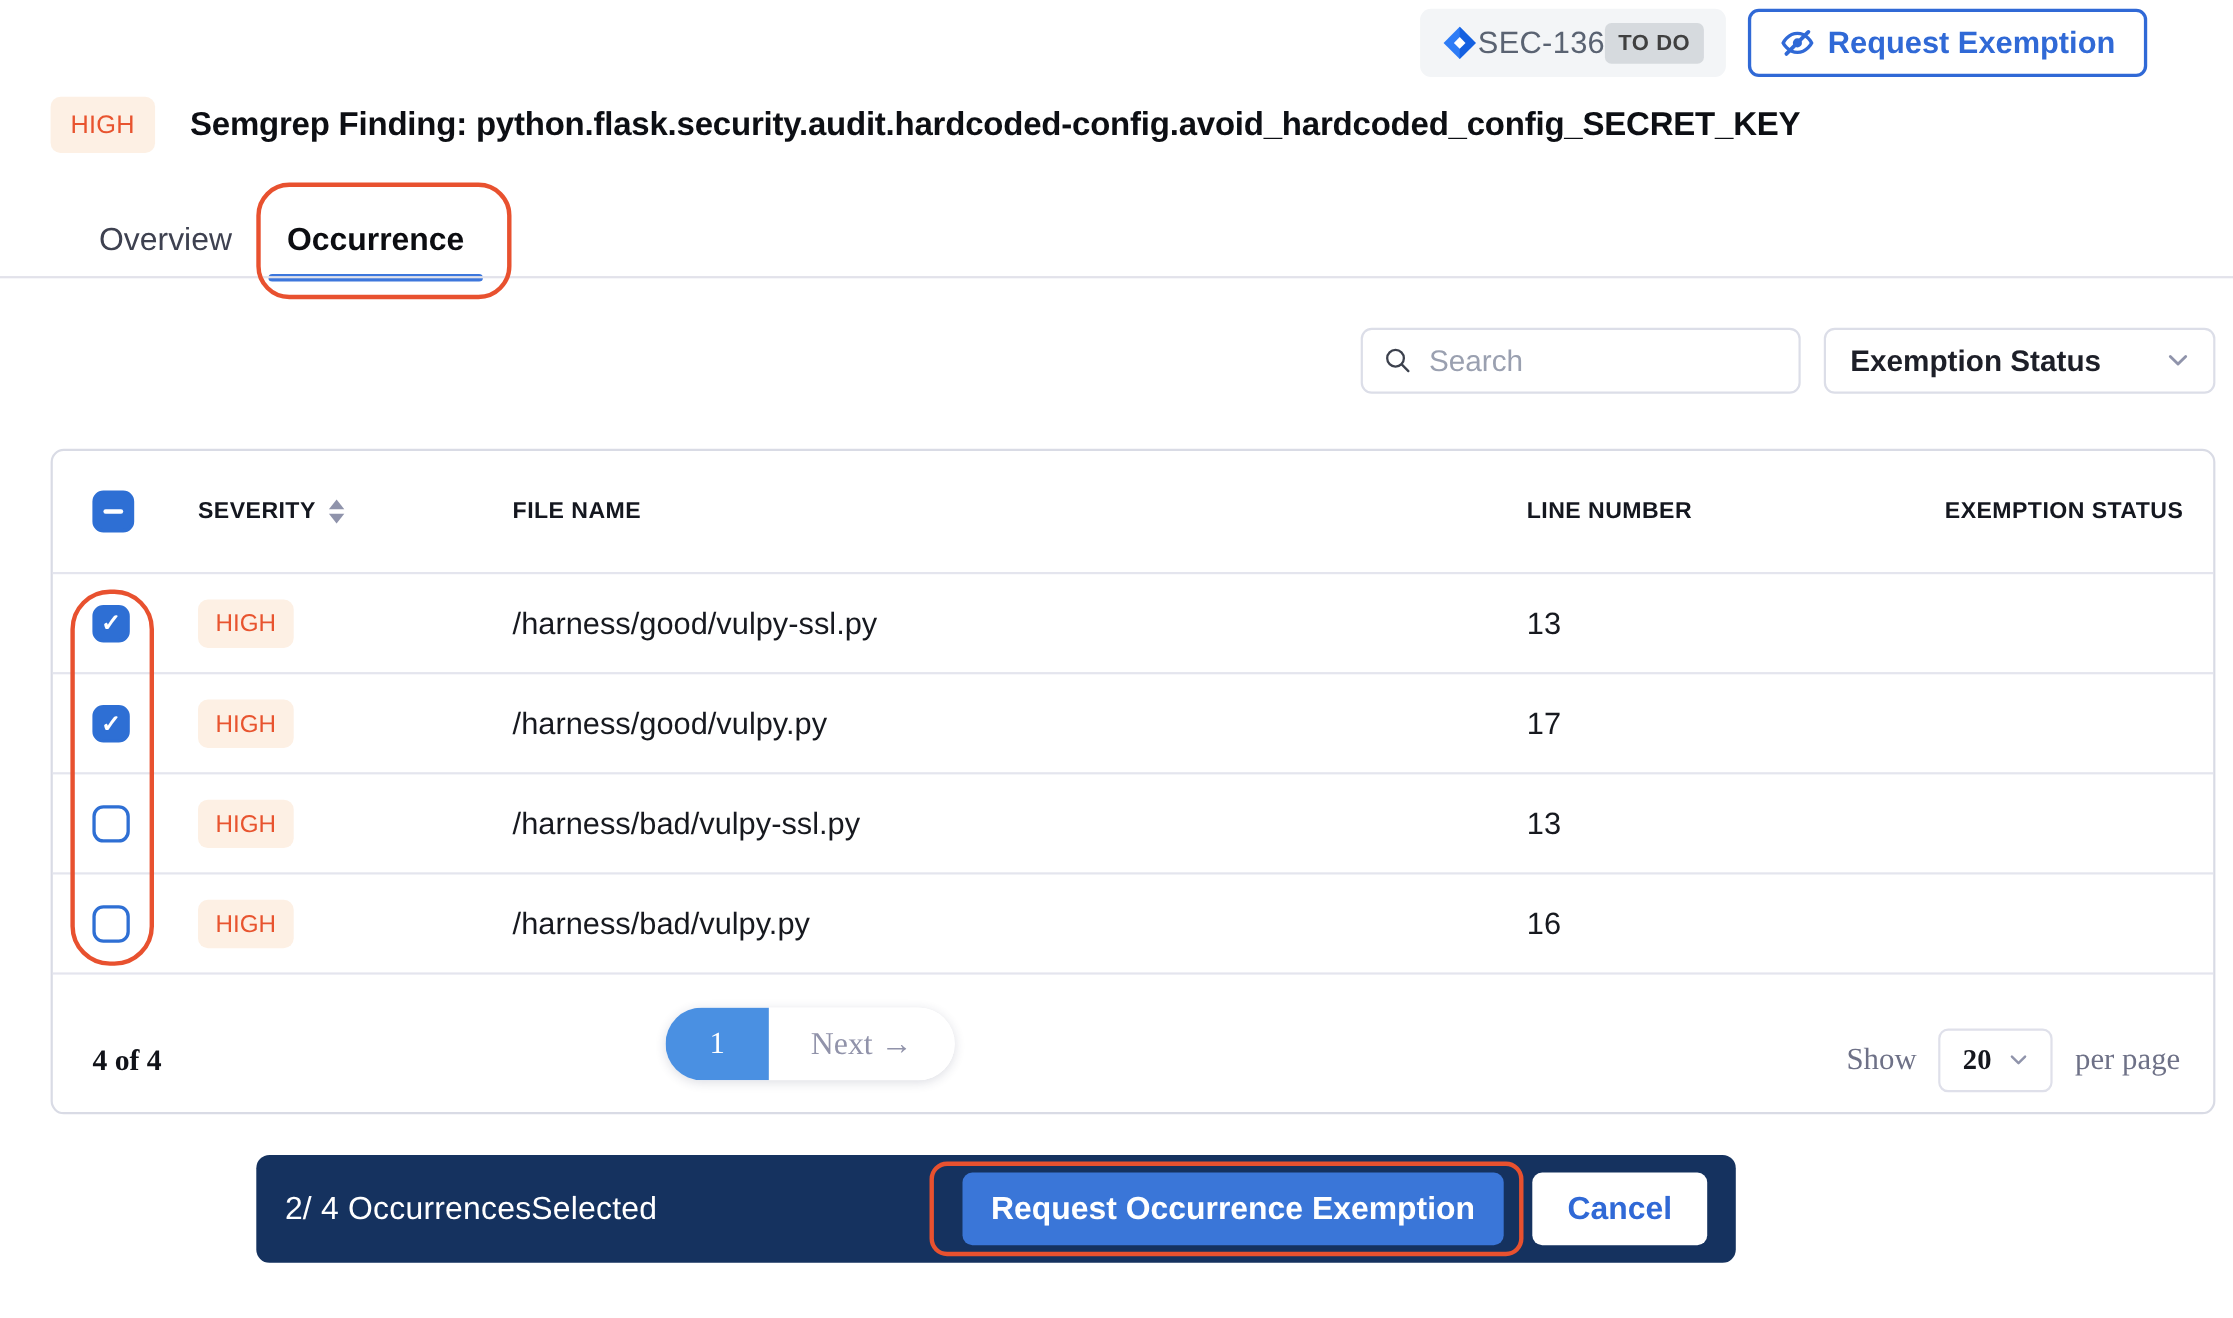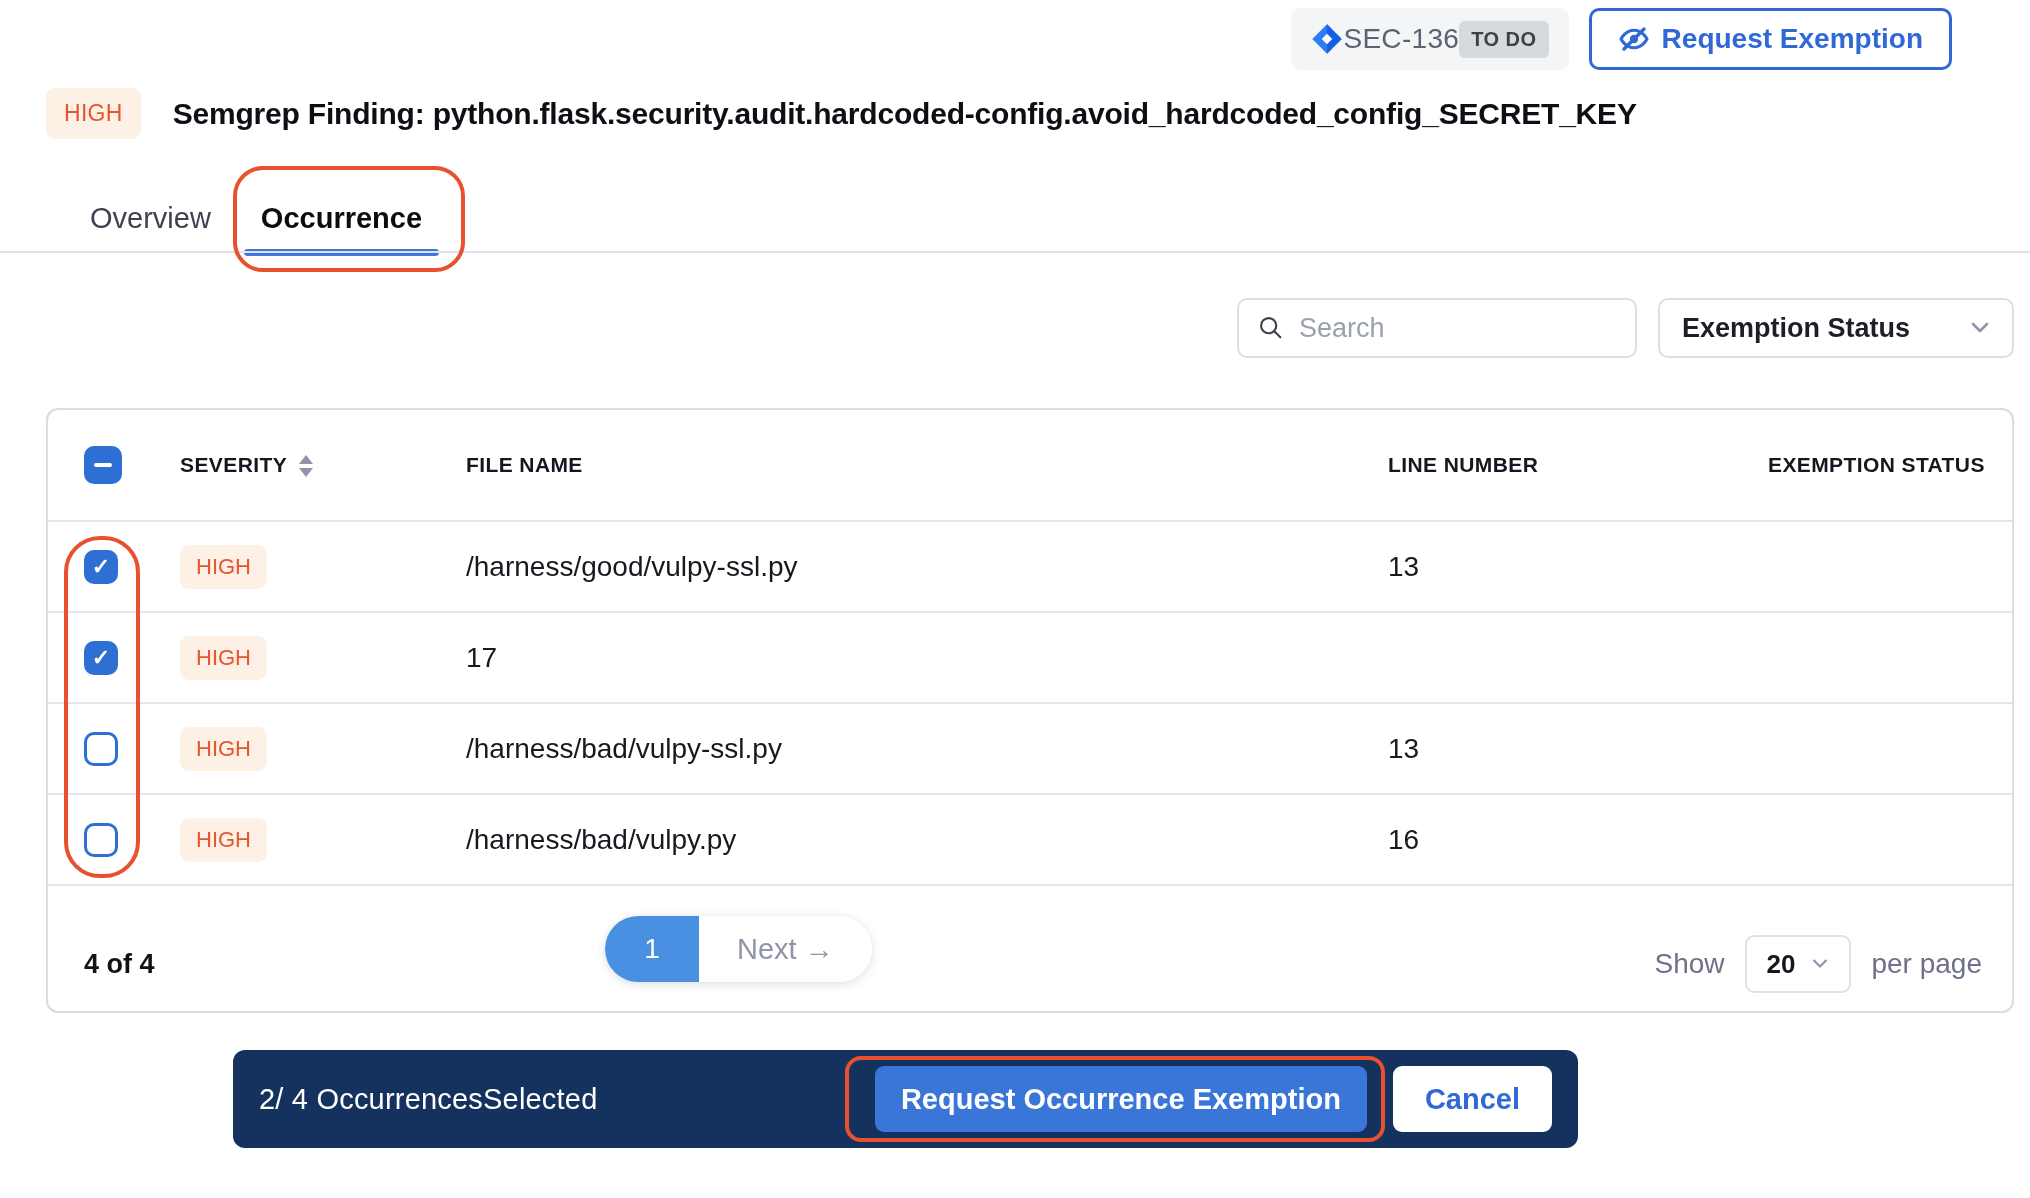--- a/index.html
+++ b/index.html
@@ -51,21 +51,21 @@
   .cbx.hdr { width:38px; height:38px; }
   .cbx.indeterminate { background:var(--checkbox-blue,#2e6fd4); }
   .cbx .minus { display:none; width:18px; height:4px; border-radius:2px; background:#fff; }
   .cbx.indeterminate .minus { display:block; }
 
   .sort-icon { display:inline-flex; flex-direction:column; gap:4px; margin-left:12px; vertical-align:middle; cursor:pointer; }
   .sort-icon .up { width:0; height:0; border-left:7px solid transparent; border-right:7px solid transparent; border-bottom:9px solid #8f93ab; }
   .sort-icon .down { width:0; height:0; border-left:7px solid transparent; border-right:7px solid transparent; border-top:9px solid #8f93ab; }
 
   
-  .tfoot { position:relative; height:156px; display:flex; align-items:center; padding:0 30px 0 36px; }
+  .tfoot { position:relative; height:156px; display:flex; align-items:center; padding:0 30px 0 36px;font-family:Liberation Serif, serif; }
   .count { font-size:27px; font-weight:bold; color:#101218; }
   .pagination { position:absolute; left:557px; top:30px; height:66px; display:flex; align-items:stretch; background:#fff; border-radius:33px; box-shadow:0 2px 10px rgba(40,44,80,.16); overflow:hidden; }
   .page-btn { display:flex; align-items:center; padding:0 38px; font-size:29px; color:#9193aa; background:#fff; border:none; font-family:inherit; cursor:pointer; }
   .page-num { width:94px; display:flex; align-items:center; justify-content:center; font-size:28px; color:#fff; background:var(--active-page-blue,#4a90e2); border:none; font-family:inherit; cursor:pointer; }
   .page-size-group { margin-left:auto; display:flex; align-items:center; gap:20px; }
   .muted { font-size:28px; color:#6e7187; }
   .size-select { display:flex; align-items:center; gap:16px; border:2px solid #dfe0ea; border-radius:9px; height:58px; padding:0 20px; cursor:pointer; }
   .size-select .val { font-size:26px; font-weight:bold; color:#15171e; }
 
   
@@ -173,20 +173,21 @@
     <div class="cell-line"></div>
   </div>
 
   <div class="trow">
     <div>
             <span class="cbx checked">
               <span class="tick">✓</span>
             </span>
           </div>
     <div><span class="sev-badge sm">HIGH</span></div>
+    <div class="cell-file">/harness/good/vulpy.py</div>
     <div class="cell-line">17</div>
     <div class="cell-line"></div>
   </div>
 
   <div class="trow">
     <div>
             <span class="cbx"></span>
           </div>
     <div><span class="sev-badge sm">HIGH</span></div>
     <div class="cell-file">/harness/bad/vulpy-ssl.py</div>

